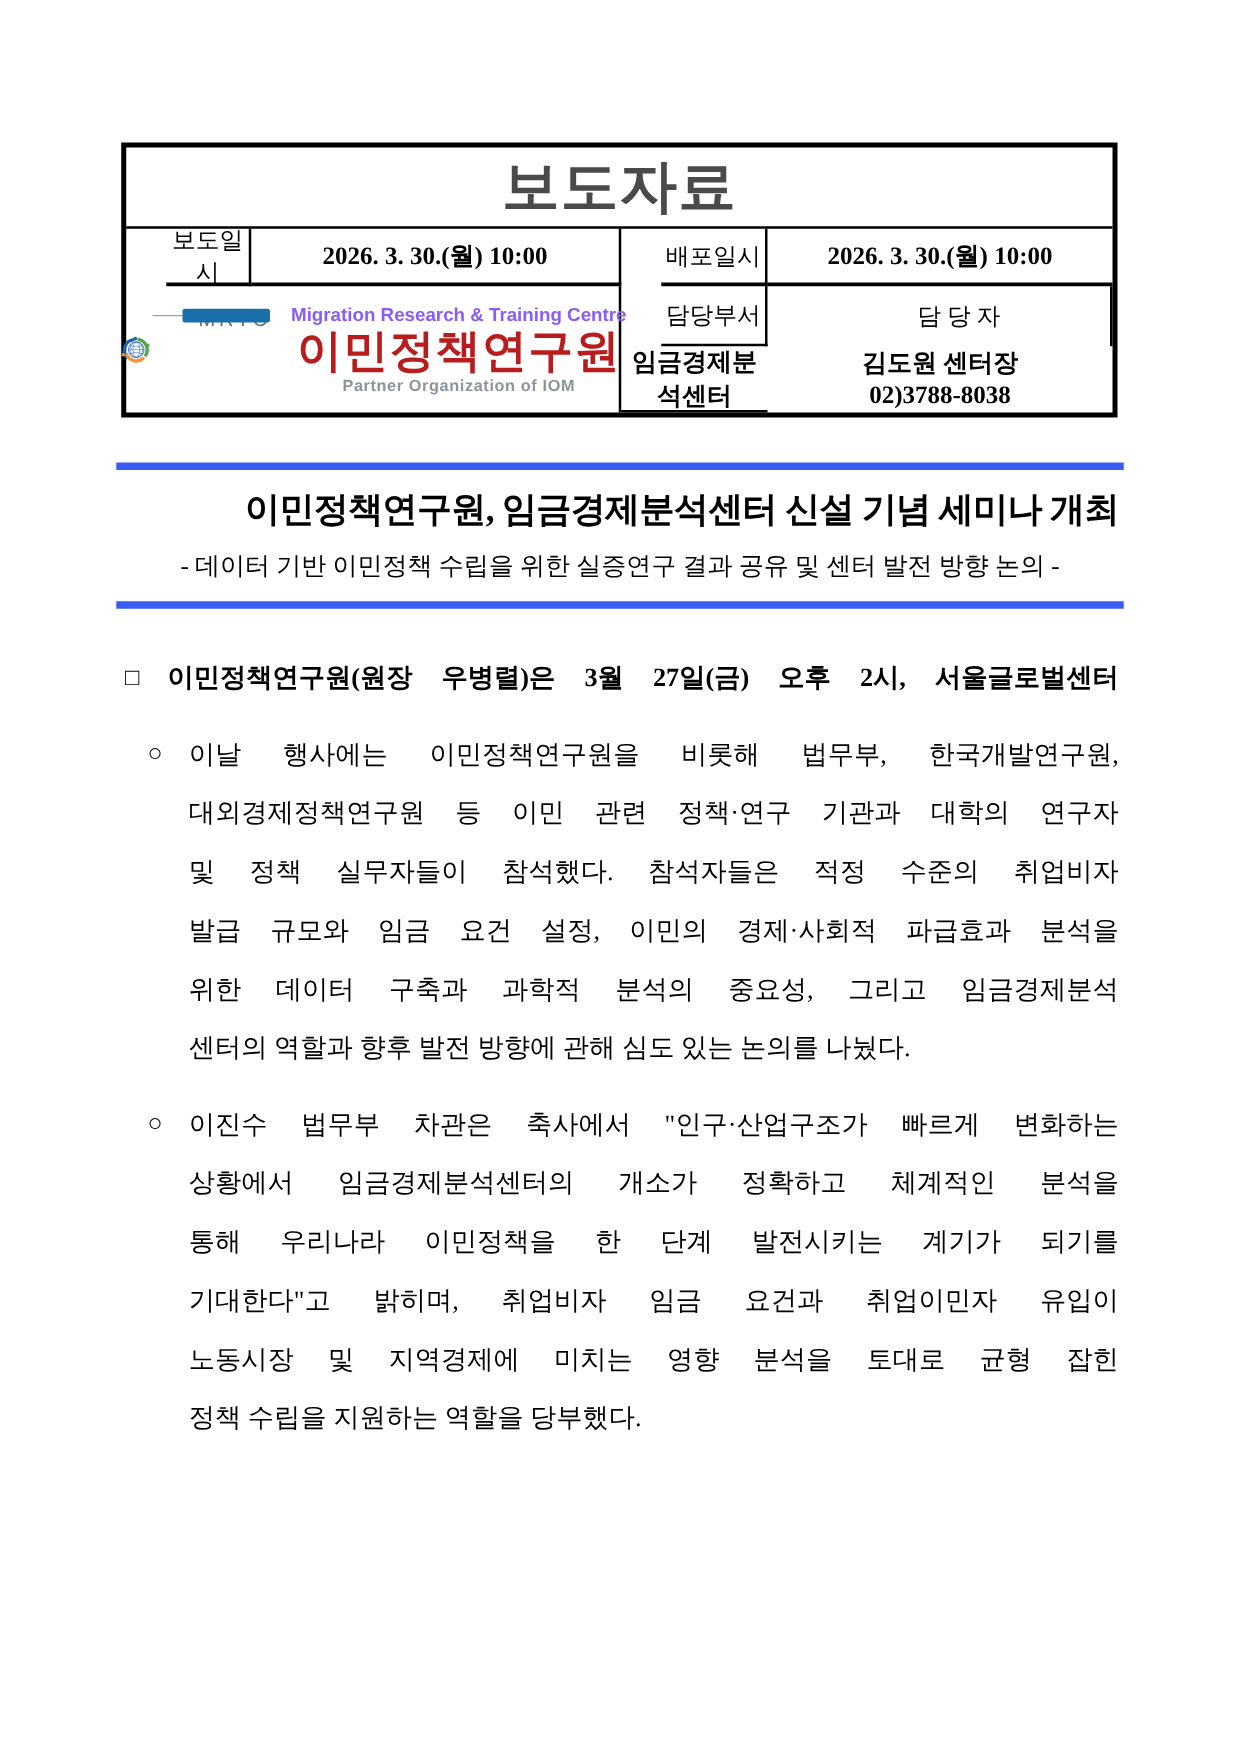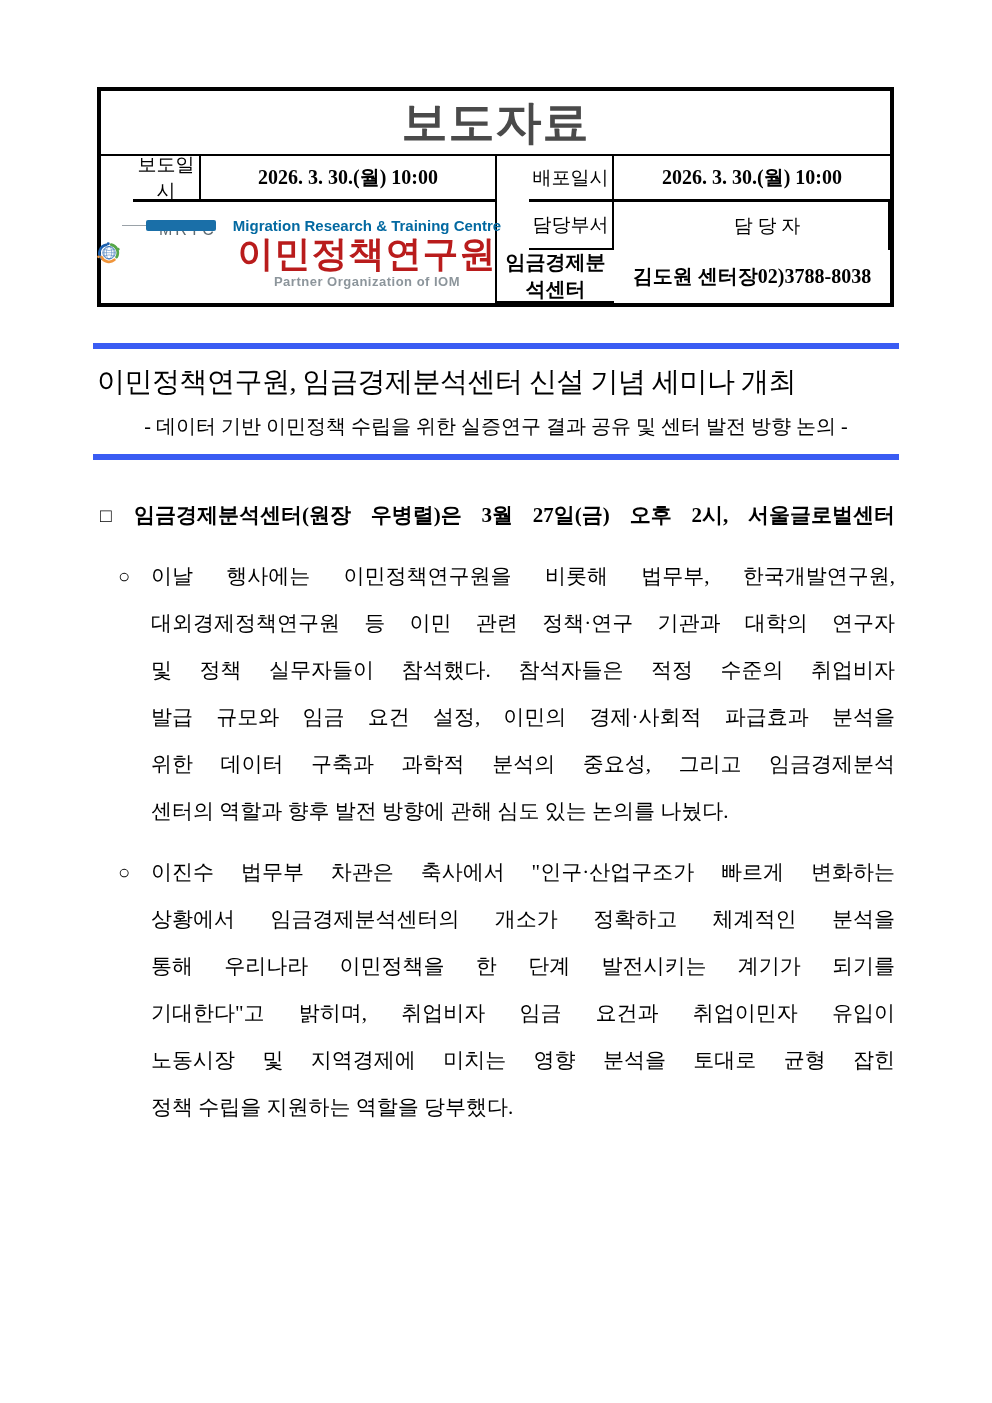--- a/index.html
+++ b/index.html
@@ -3,21 +3,21 @@
 <meta charset="utf-8">
 <style>
   * { margin:0; padding:0; box-sizing:border-box; }
   html,body { background:#ffffff; }
   body {
     width:992px; height:1403px;
     font-family:"Liberation Serif","DejaVu Serif",serif;
     color:#000;
     overflow:hidden;
   }
-  .page { padding:87px 97px 0 97px; }
+  .page { padding:114px 97px 0 97px; }
 
   
   .press-table {
     border:4px solid #000;
     display:grid;
     grid-template-columns:100px 296px 117px 1fr;
     grid-template-rows:65px 46px 48px 53px;
     width:797px;
   }
   .cell {
@@ -29,57 +29,57 @@
   .cell.title-cell {
     grid-column:1/5; border-right:none;
     font-family:"Liberation Sans","DejaVu Sans",sans-serif;
     font-weight:800; font-size:46px; color:#4a4a4a; letter-spacing:1px;
   }
   .cell.thick-bottom { border-bottom-width:3px; }
   .cell.no-right { border-right:none; }
   .cell.no-bottom { border-bottom:none; }
   .cell.label { font-size:19px;margin-left:32px; }
   .cell.value { font-size:20px; font-weight:600; }
-  .cell.contact-cell { flex-direction:row; line-height:25px;text-align:right; }
+  .cell.contact-cell { flex-direction:column; line-height:25px;text-align:right; }
 
   
   .logo-cell {
     grid-column:1/3; grid-row:3/5;
     border-right:2px solid #000; border-bottom:none;
     display:flex; align-items:center; justify-content:center; gap:16px;
   }
   .logo-icon-wrap { width:122px; display:flex; flex-direction:row; align-items:flex-start; }
   .mrtc-bar-row { position:relative; width:118px; height:11px; margin-top:2px; }
   .mrtc-bar-row .thin-line { position:absolute; left:0; right:0; top:5px; height:1px; background:#9aa2a8; }
   .mrtc-bar-row .blue-bar { position:absolute; left:24px; width:70px; top:0; height:11px; background:#1a6fa8; border-radius:2px; }
   .mrtc-label {
     font-family:"Liberation Sans","DejaVu Sans",sans-serif;
     font-size:16px; color:#5f6b72; letter-spacing:3px; margin-top:3px;
   }
   .logo-text { display:flex; flex-direction:column; align-items:center; }
   .logo-en {
     font-family:"Liberation Sans","DejaVu Sans",sans-serif;
-    font-size:15px; color:#0369a1; font-weight:600; letter-spacing:0; white-space:nowrap;
+    font-size:15px; color:#8b5cf6; font-weight:600; letter-spacing:0; white-space:nowrap;
   }
   .logo-ko {
     font-family:"Liberation Sans","DejaVu Sans",sans-serif;
     font-size:36px; font-weight:800; color:#b91c1c; line-height:40px; letter-spacing:1px; white-space:nowrap;
   }
   .logo-partner {
     font-family:"Liberation Sans","DejaVu Sans",sans-serif;
     font-size:13px; color:#8c959b; font-weight:600; letter-spacing:0.5px;
   }
 
   
   .rule { height:6px; background:#3a5cf3; margin:0 -4px; }
   .rule.top { margin-top:36px; }
   .rule.bottom { margin-top:13px; }
   .headline {
-    margin-top:12px; text-align:left;
-    font-size:28px; font-weight:normal; line-height:42px; letter-spacing:-0.5px;
+    margin-top:12px; text-align:right;
+    font-size:28px; font-weight:bold; line-height:42px; letter-spacing:-0.5px;
     white-space:nowrap;
   }
   .subheadline {
     margin-top:8px; text-align:center;
     font-size:20px; line-height:30px; white-space:nowrap;
   }
 
   
   .body-text { margin-top:32px; padding-left:3px; }
   .para { display:flex; }
@@ -160,21 +160,21 @@
   <div class="rule top"></div>
   <div class="headline">이민정책연구원, 임금경제분석센터 신설 기념 세미나 개최</div>
   <div class="subheadline">- 데이터 기반 이민정책 수립을 위한 실증연구 결과 공유 및 센터 발전 방향 논의 -</div>
   <div class="rule bottom"></div>
 
   <div class="body-text">
 
     <div class="para bold">
       <span class="bullet">□</span>
       <div class="lines">
-        <div class="line">임금경제분석센터(원장 우병렬)은 3월 27일(금) 오후 2시, 서울글로벌센터</div>
+        <div class="line">이민정책연구원(원장 우병렬)은 3월 27일(금) 오후 2시, 서울글로벌센터</div>
       </div>
     </div>
 
     <div class="para indent">
       <span class="bullet">○</span>
       <div class="lines">
         <div class="line">이날 행사에는 이민정책연구원을 비롯해 법무부, 한국개발연구원,</div>
         <div class="line">대외경제정책연구원 등 이민 관련 정책·연구 기관과 대학의 연구자</div>
         <div class="line">및 정책 실무자들이 참석했다. 참석자들은 적정 수준의 취업비자</div>
         <div class="line">발급 규모와 임금 요건 설정, 이민의 경제·사회적 파급효과 분석을</div>

